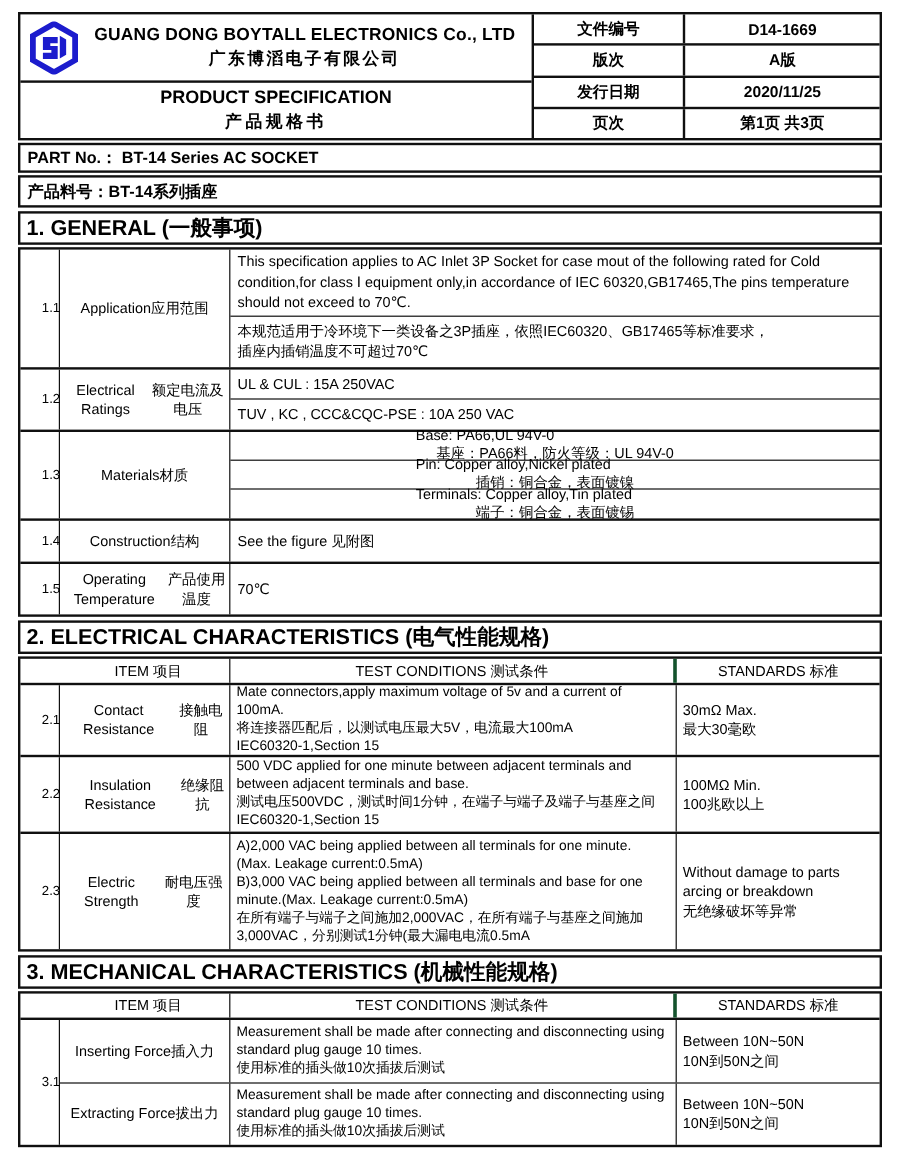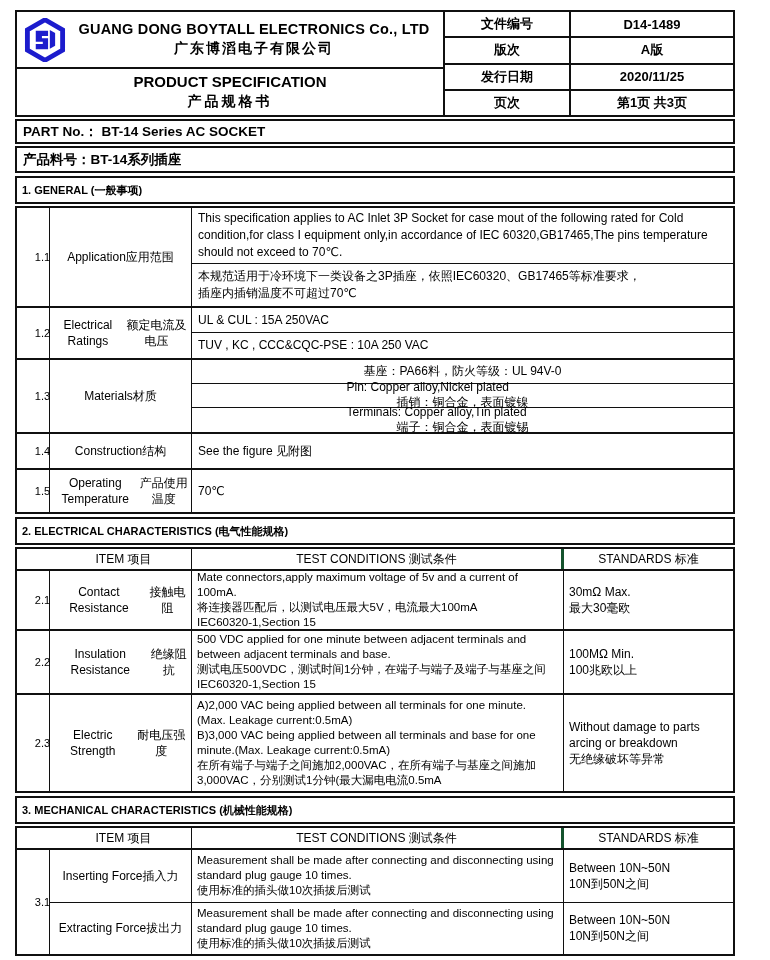--- a/index.html
+++ b/index.html
@@ -21,21 +21,21 @@
   .h-spec .cn { font-size:14px; letter-spacing:3px; margin-top:3px; }
   .h-right { flex:1; display:flex; flex-direction:column; }
   .m-row { flex:1; display:flex; border-bottom:2px solid #101010; }
   .m-row:last-child { border-bottom:none; }
   .m-label { width:126px; border-right:2px solid #101010; display:flex; align-items:center; justify-content:center; font-size:13px; font-weight:bold; }
   .m-value { flex:1; display:flex; align-items:center; justify-content:center; font-size:13px; font-weight:bold; }
 
   
   .part1 { margin-top:2px; height:25px; display:flex; align-items:center; padding-left:6px; font-size:13.5px; }
   .part2 { margin-top:2px; height:27px; display:flex; align-items:center; padding-left:6px; font-size:13.5px; }
-  .sec-title { margin-top:3px; height:28px; display:flex; align-items:center; padding-left:5px; font-size:11px; }
+  .sec-title { margin-top:3px; height:28px; display:flex; align-items:center; padding-left:5px; font-size:18px; }
 
   
   .tbl { margin-top:2px; display:flex; flex-direction:column; }
   .tr { display:flex; border-bottom:2px solid #101010; }
   .tr.last { border-bottom:none; }
   .td-num { width:33px; border-right:1px solid #101010; display:flex; align-items:center; justify-content:center; font-size:11px;padding-left:19px; }
   .td-name { width:142px; border-right:1px solid #101010; display:flex; flex-direction:row; align-items:center; justify-content:center; text-align:center; font-size:12px; line-height:16px; padding:2px; }
   .td-content { flex:1; display:flex; flex-direction:column; }
   .sub { border-bottom:1px solid #101010; display:flex; flex-direction:column; justify-content:center; padding:2px 6px; }
   .sub.last { border-bottom:none; }
@@ -85,21 +85,21 @@
         </div>
       </div>
       <div class="h-spec">
         <div class="b en">PRODUCT SPECIFICATION</div>
         <div class="b cn">产品规格书</div>
       </div>
     </div>
     <div class="h-right">
       <div class="m-row">
         <div class="m-label">文件编号</div>
-        <div class="m-value">D14-1489</div>
+        <div class="m-value">D14-1669</div>
       </div>
       <div class="m-row">
         <div class="m-label">版次</div>
         <div class="m-value">A版</div>
       </div>
       <div class="m-row">
         <div class="m-label">发行日期</div>
         <div class="m-value">2020/11/25</div>
       </div>
       <div class="m-row">
@@ -154,20 +154,21 @@
     </div>
 
     <div class="tr r13">
       <div class="td-num">1.3</div>
       <div class="td-name">
         <div>Materials</div>
         <div>材质</div>
       </div>
       <div class="td-content">
         <div class="sub pair">
+          <span class="en-part">Base: PA66,UL 94V-0</span>
           <span>基座：PA66料，防火等级：UL 94V-0</span>
         </div>
         <div class="sub pair">
           <span class="en-part">Pin: Copper alloy,Nickel plated</span>
           <span>插销：铜合金，表面镀镍</span>
         </div>
         <div class="sub pair last">
           <span class="en-part">Terminals: Copper alloy,Tin plated</span>
           <span>端子：铜合金，表面镀锡</span>
         </div>

